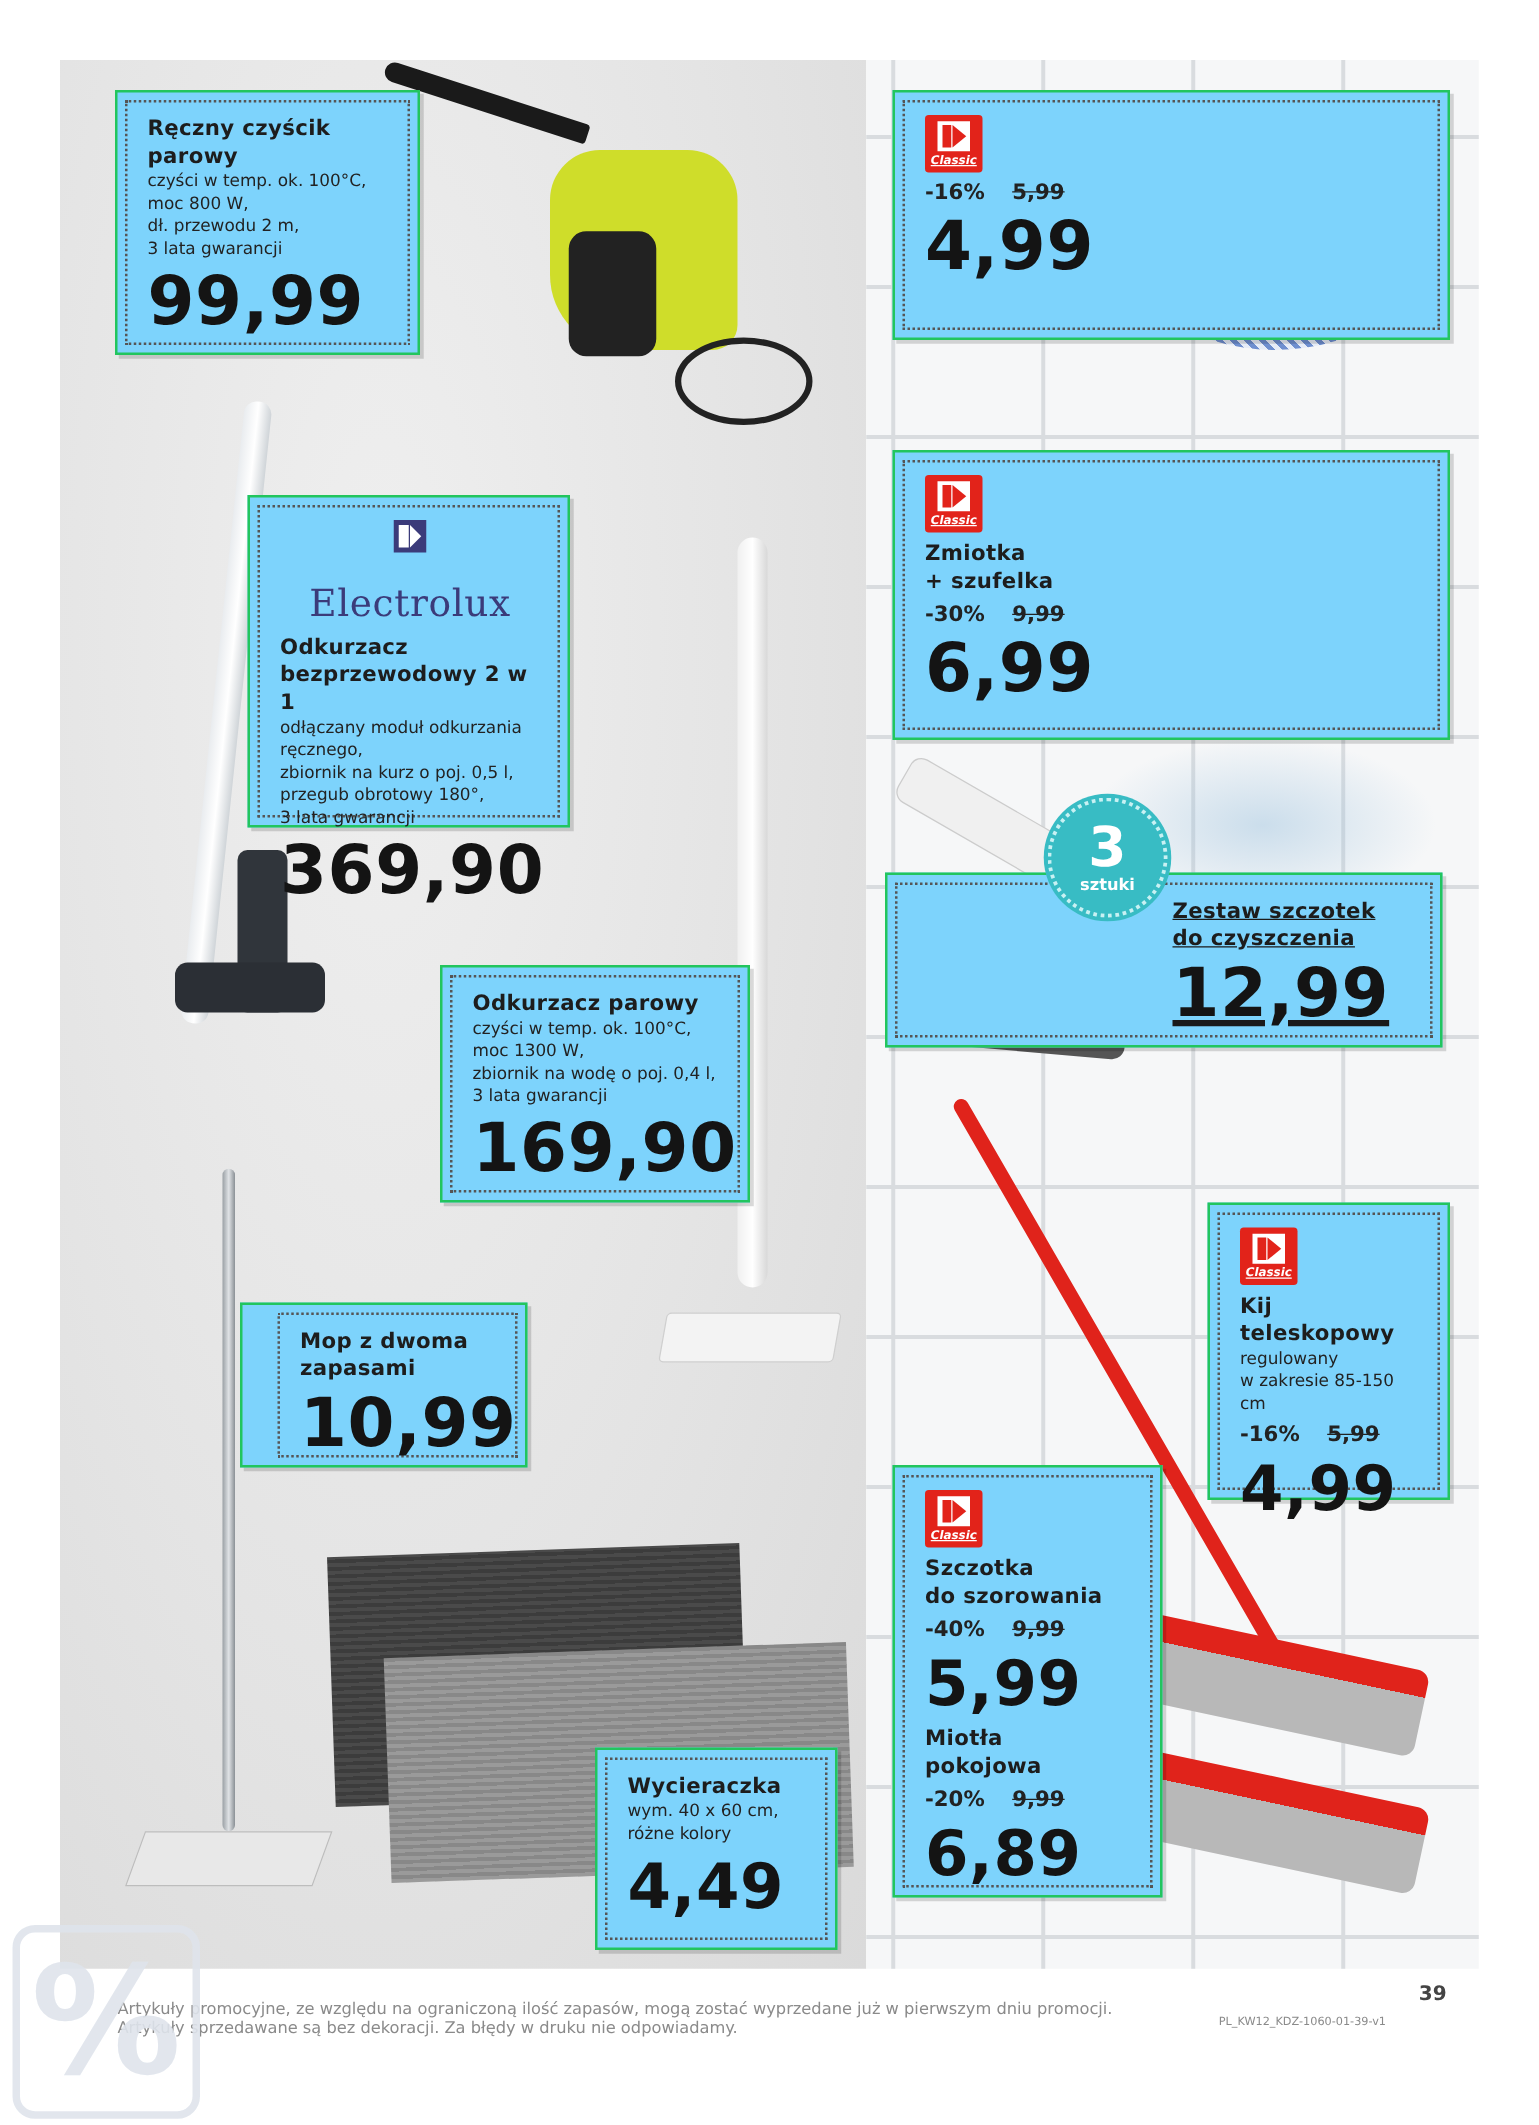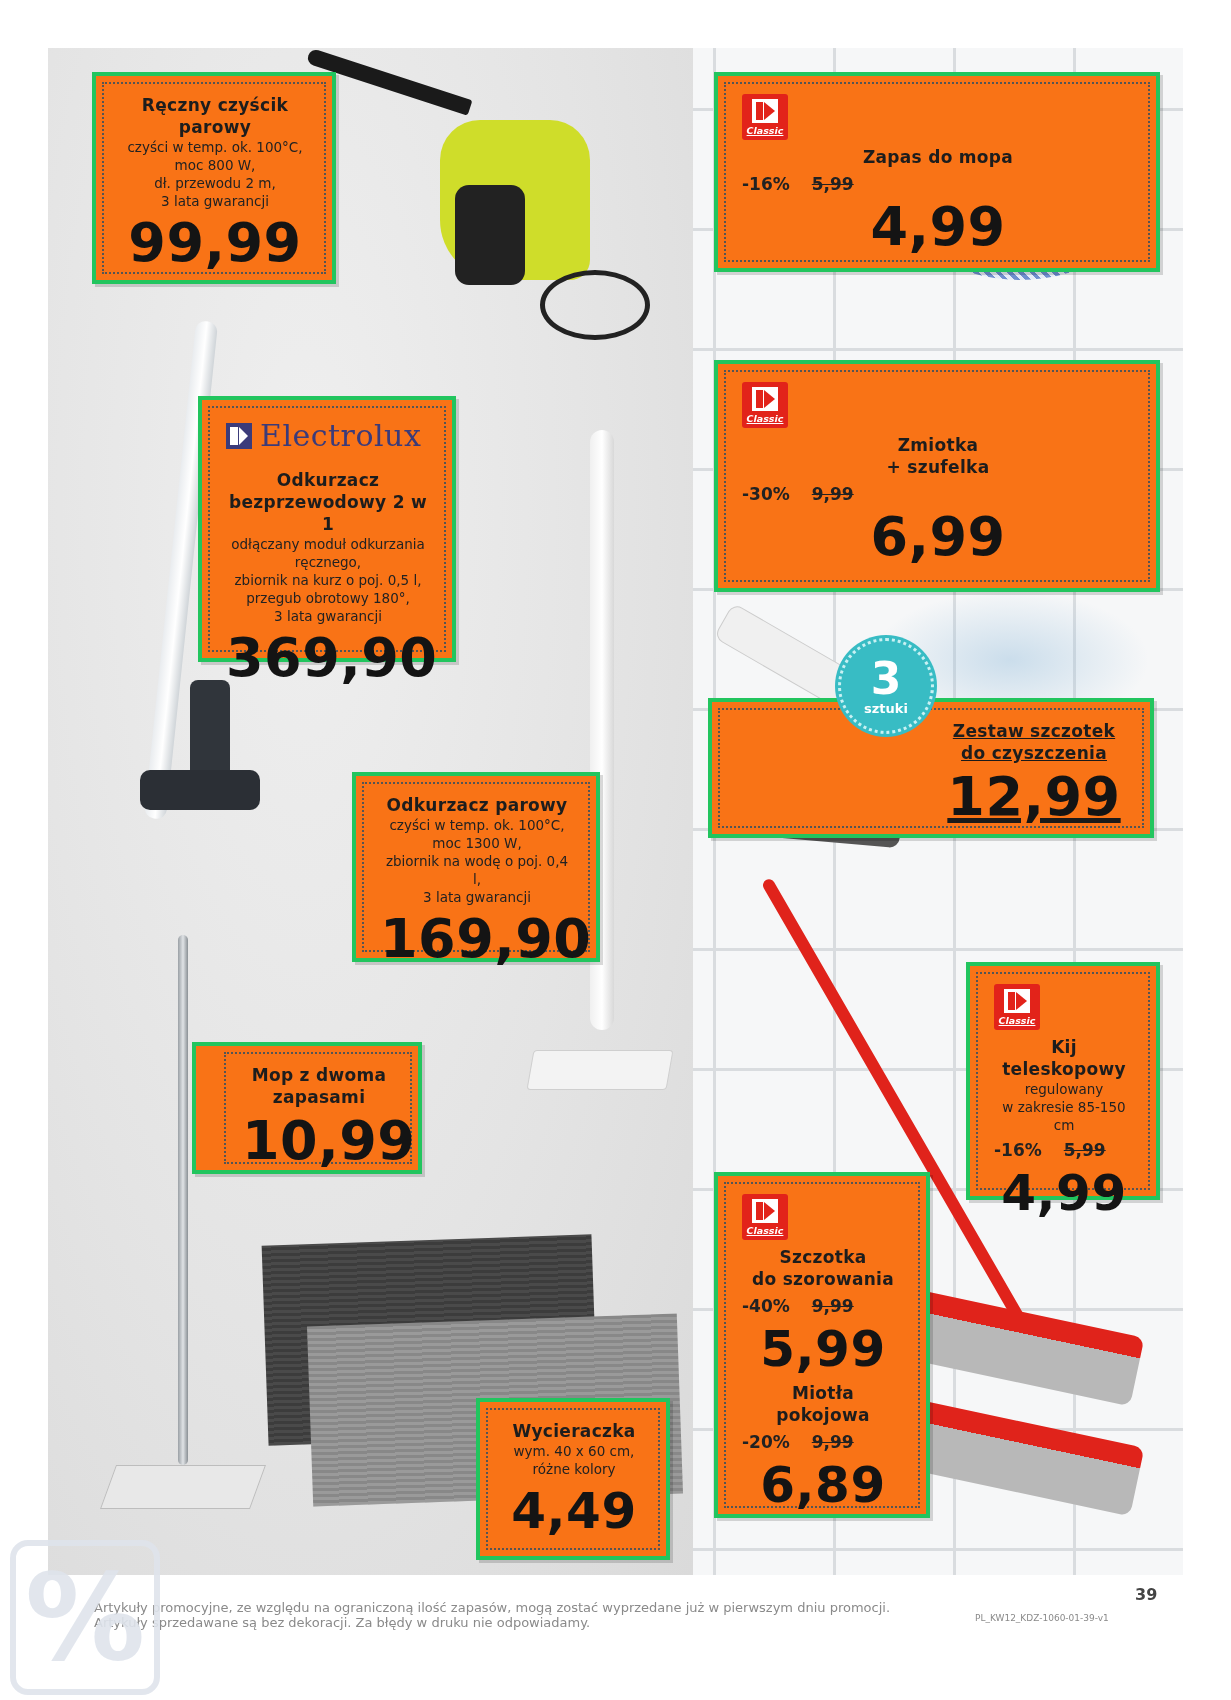--- a/index.html
+++ b/index.html
@@ -14,25 +14,24 @@
     position: absolute; left: 693px; top: 48px; width: 490px; height: 1527px;
     background-color: #f6f7f8;
     background-image:
       linear-gradient(#d9dcdf 3px, transparent 3px),
       linear-gradient(90deg, #d9dcdf 3px, transparent 3px);
     background-size: 120px 120px;
     background-position: 20px 60px;
   }
 
   .card {
-    position: absolute; background: #f97316;
-    border: 4px solid #22c55e;
+    position: absolute; background: #7dd3fc;
+    border: 2px solid #22c55e;
     box-shadow: 3px 3px 0 rgba(0,0,0,0.15);
     padding: 6px;
-    text-align: center;
   }
   .card-inner {
     border: 2px dotted #555; width: 100%; height: 100%;
     padding: 10px 14px 8px 16px; position: relative;
   }
   .title { font-weight: bold; font-size: 17px; line-height: 22px; color: #1d1d1d; letter-spacing: 0.3px; }
   .desc { font-size: 13.5px; line-height: 18px; color: #222; }
   .price { font-weight: bold; font-size: 54px; line-height: 58px; color: #141414; letter-spacing: 0.5px; margin-top: 4px; }
   .price.small { font-size: 50px; }
   .disc-row { font-size: 17px; font-weight: bold; color: #222; margin-top: 6px; display: flex; gap: 22px; }
@@ -49,21 +48,21 @@
   .kclassic .k::before {
     content: ""; position: absolute; left: 4px; top: 3px; width: 7px; height: 18px; background: #e2231a;
   }
   .kclassic .k::after {
     content: ""; position: absolute; left: 12px; top: 3px; width: 0; height: 0;
     border-top: 9px solid transparent; border-bottom: 9px solid transparent; border-left: 11px solid #e2231a;
   }
   .kclassic .lbl { color: #fff; font-size: 9.5px; font-style: italic; font-weight: bold; margin-top: 2px; text-decoration: underline; }
 
   .electrolux {
-    display: flex; align-items: center; gap: 8px; margin-bottom: 16px;
+    display: flex; align-items: center; gap: 24px; margin-bottom: 6px; flex-direction: column;
   }
   .electrolux .logo-box {
     width: 26px; height: 26px; background: #3b3b7a; position: relative;
   }
   .electrolux .logo-box::before {
     content: ""; position: absolute; left: 4px; top: 4px; width: 8px; height: 18px; background: #fff;
   }
   .electrolux .logo-box::after {
     content: ""; position: absolute; left: 13px; top: 4px; width: 0; height: 0;
     border-top: 9px solid transparent; border-bottom: 9px solid transparent; border-left: 9px solid #fff;
@@ -222,21 +221,20 @@
     <div class="price small">4,49</div>
   </div>
 </div>
 
 <div class="card" style="left:714px; top:72px; width:446px; height:200px;">
   <div class="card-inner">
     <div class="kclassic">
       <span class="k"></span>
       <span class="lbl">Classic</span>
     </div>
-    <div class="title">Zapas do mopa</div>
     <div class="disc-row">
       <span>-16%</span>
       <span class="old-price">5,99</span>
     </div>
     <div class="price">4,99</div>
   </div>
 </div>
 
 <div class="card" style="left:714px; top:360px; width:446px; height:232px;">
   <div class="card-inner">

